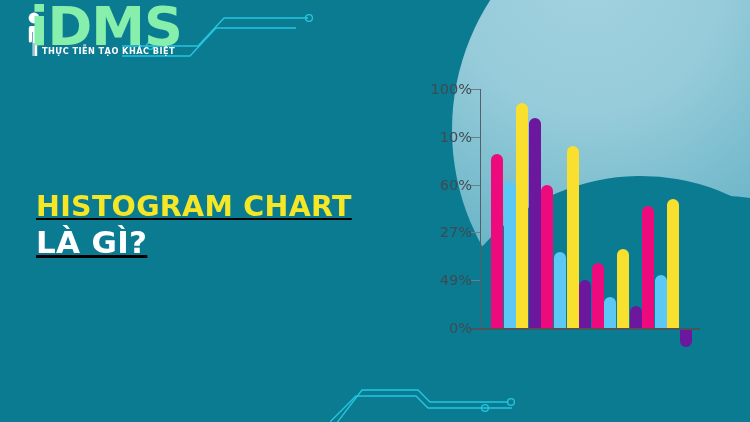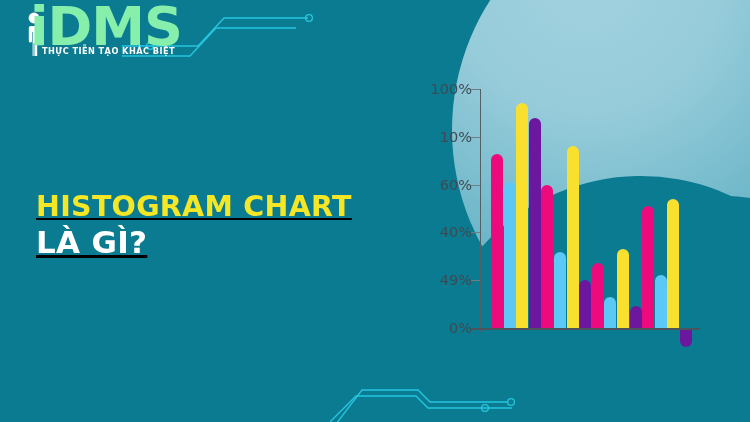--- a/index.html
+++ b/index.html
@@ -122,21 +122,21 @@
     <div class="l2">LÀ GÌ?</div>
   </div>
 
   <div id="chart">
       <div class="tick-label" style="top: 17px; width: 48px; right: 262px;">100%</div>
       <div class="tick-mark" style="top: 17px; left: 47px;"></div>
       <div class="tick-label" style="top: 64.8px; width: 48px; right: 262px;">10%</div>
       <div class="tick-mark" style="top: 64.8px; left: 47px;"></div>
       <div class="tick-label" style="top: 112.6px; width: 48px; right: 262px;">60%</div>
       <div class="tick-mark" style="top: 112.6px; left: 47px;"></div>
-      <div class="tick-label" style="top: 160.4px; width: 48px; right: 262px;">40%</div>
+      <div class="tick-label" style="top: 160.4px; width: 48px; right: 262px;">27%</div>
       <div class="tick-mark" style="top: 160.4px; left: 47px;"></div>
       <div class="tick-label" style="top: 208.2px; width: 48px; right: 262px;">49%</div>
       <div class="tick-mark" style="top: 208.2px; left: 47px;"></div>
       <div class="tick-label" style="top: 256px; width: 48px; right: 262px;">0%</div>
       <div class="tick-mark" style="top: 256px; left: 47px;"></div>
       <div class="axis-line" style="left: 56px; top: 17px; height: 243px;"></div>
       <div class="bar" style="left: 67px; width: 12px; background: rgb(236, 10, 124); top: 81.53px; height: 174.47px;"></div>
       <div class="bar" style="left: 79.6px; width: 12px; background: rgb(91, 200, 245); top: 110.21px; height: 145.79px;"></div>
       <div class="bar" style="left: 92.2px; width: 12px; background: rgb(249, 224, 46); top: 31.34px; height: 224.66px;"></div>
       <div class="bar" style="left: 104.8px; width: 12px; background: rgb(107, 24, 158); top: 45.68px; height: 210.32px;"></div>

